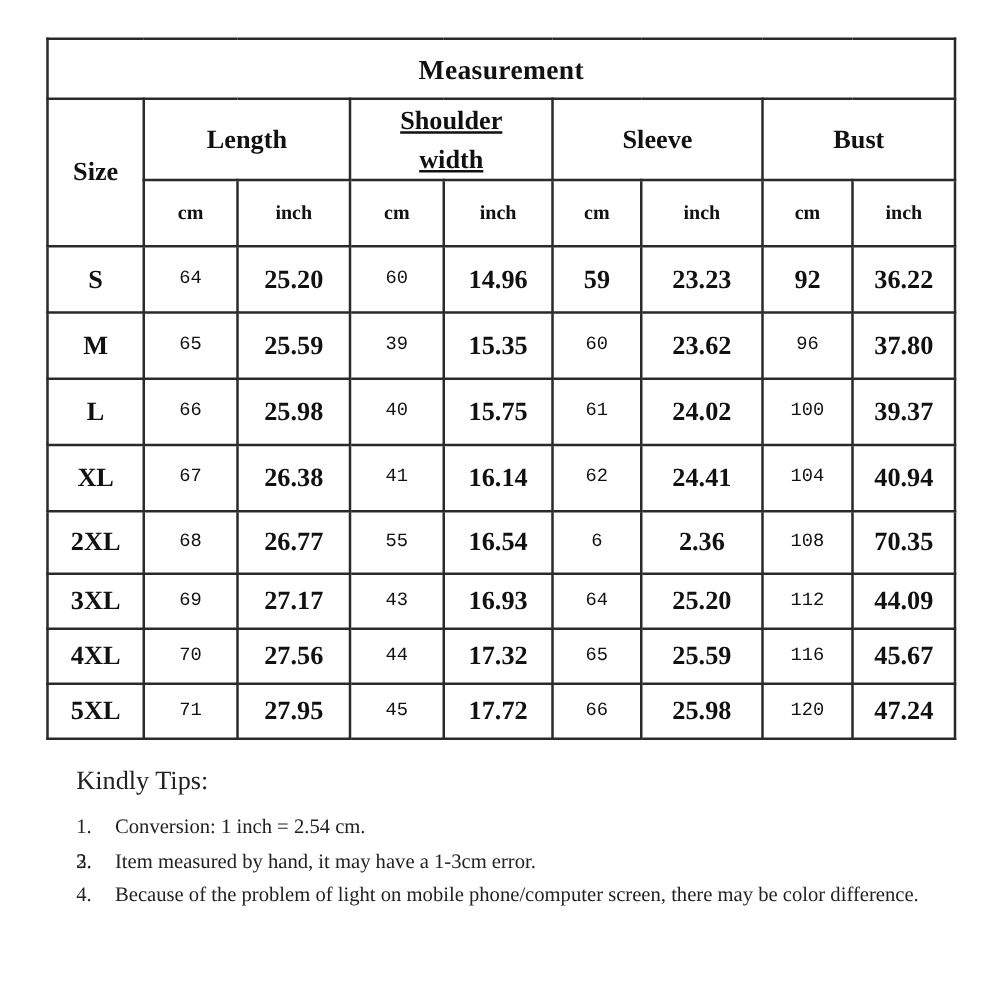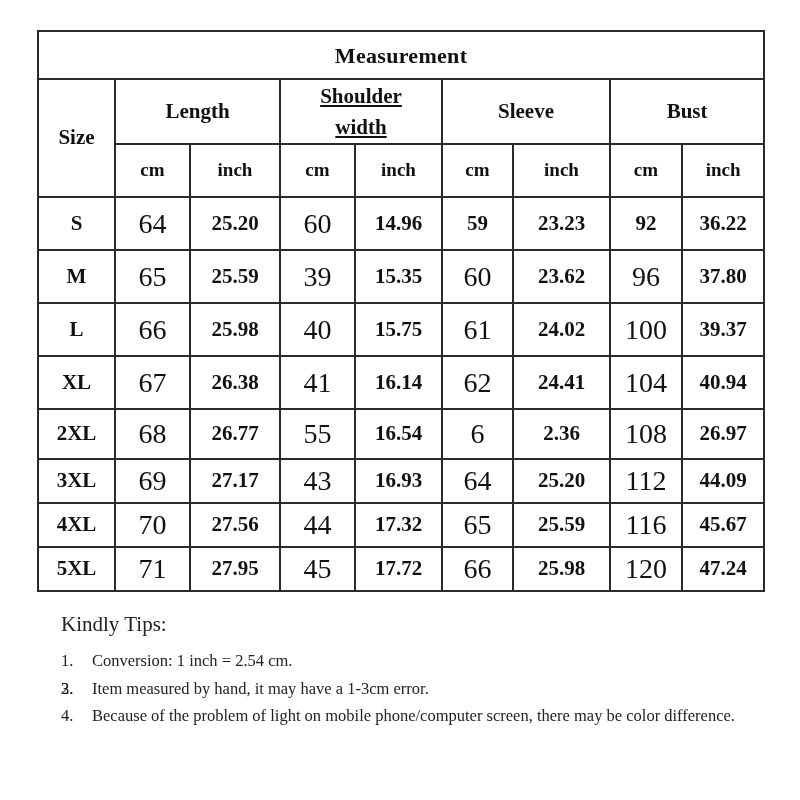--- a/index.html
+++ b/index.html
@@ -34,25 +34,25 @@
     }
     .size-table th {
       font-size: 21px;
     }
     .size-table .title-cell {
       height: 46px;
       font-size: 22px;
       letter-spacing: 0.3px;
     }
     .size-table .group-row th { height: 63px; }
-    .size-table .unit-row th { height: 51px; font-size: 19px; }
+    .size-table .unit-row th { height: 51px; font-size: 16px; }
     .size-table tr.r-a td { height: 51px; }
     .size-table tr.r-b td { height: 48px; }
     .size-table tr.r-c td { height: 42px; }
-    .size-table td.cm-val { font-weight: normal; font-size: 28px; }
+    .size-table td.cm-val { font-weight: normal; font-size: 15px; font-family: Liberation Mono, monospace; }
     .size-table td.inch-val { font-weight: bold; font-size: 21px; }
     .size-table td.size-label { font-weight: bold; font-size: 21px; }
     .size-table .two-line { line-height: 1.45; text-decoration: underline; }
 
     .tips {
       position: absolute;
       left: 37px;
       top: 612px;
       width: 740px;
       font-family: "Liberation Serif", "DejaVu Serif", serif;
@@ -164,21 +164,21 @@
   </tr>
   <tr class="r-b">
     <td class="size-label">2XL</td>
     <td class="cm-val">68</td>
     <td class="inch-val">26.77</td>
     <td class="cm-val">55</td>
     <td class="inch-val">16.54</td>
     <td class="cm-val">6</td>
     <td class="inch-val">2.36</td>
     <td class="cm-val">108</td>
-    <td class="inch-val">26.97</td>
+    <td class="inch-val">70.35</td>
   </tr>
   <tr class="r-c">
     <td class="size-label">3XL</td>
     <td class="cm-val">69</td>
     <td class="inch-val">27.17</td>
     <td class="cm-val">43</td>
     <td class="inch-val">16.93</td>
     <td class="cm-val">64</td>
     <td class="inch-val">25.20</td>
     <td class="cm-val">112</td>

